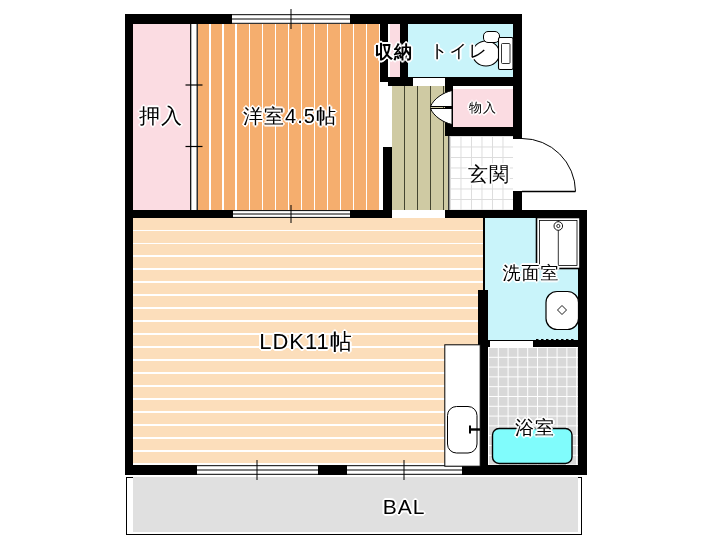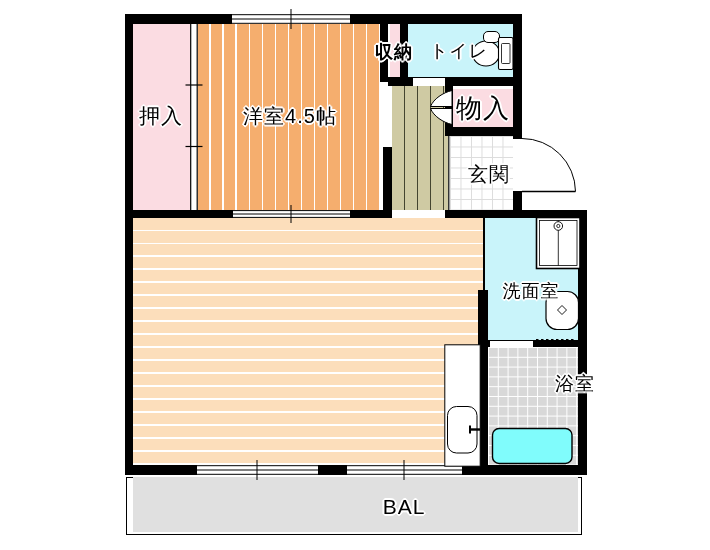--- a/index.html
+++ b/index.html
@@ -165,18 +165,19 @@
       <line x1="470" y1="425.5" x2="470" y2="433.5" stroke-width="2"></line>
     </g>
 
     <line x1="448.8" y1="136" x2="448.8" y2="210" stroke-width="1.2"></line>
   </svg>
 
   <div class="label" style="left:161px;top:116px;font-size:21px;">押入</div>
   <div class="label" style="left:290px;top:116px;font-size:20px;text-align:center;">洋室4.5帖</div>
   <div class="label" style="left:394px;top:52px;font-size:18px;font-weight:bold;">収納</div>
   <div class="label" style="left:459px;top:51px;font-size:18px;">トイレ</div>
-  <div class="label" style="left:483px;top:108px;font-size:26px;">物入</div>
+  <div class="label" style="left:483px;top:108px;font-size:13px;">物入</div>
   <div class="label" style="left:489px;top:174px;font-size:20px;">玄関</div>
-  <div class="label" style="left:531px;top:291px;font-size:18px;">洗面室</div>
-  <div class="label" style="left:535px;top:384px;font-size:19px;margin-left:40px;">浴室</div>
+  <div class="label" style="left:531px;top:273px;font-size:18px;">洗面室</div>
+  <div class="label" style="left:306px;top:342px;font-size:22px;">LDK11帖</div>
+  <div class="label" style="left:535px;top:428px;font-size:19px;">浴室</div>
   <div class="label" style="left:356px;top:507px;font-size:21px;margin-left:48px;">BAL</div>
 </div>
 
 </body></html>

